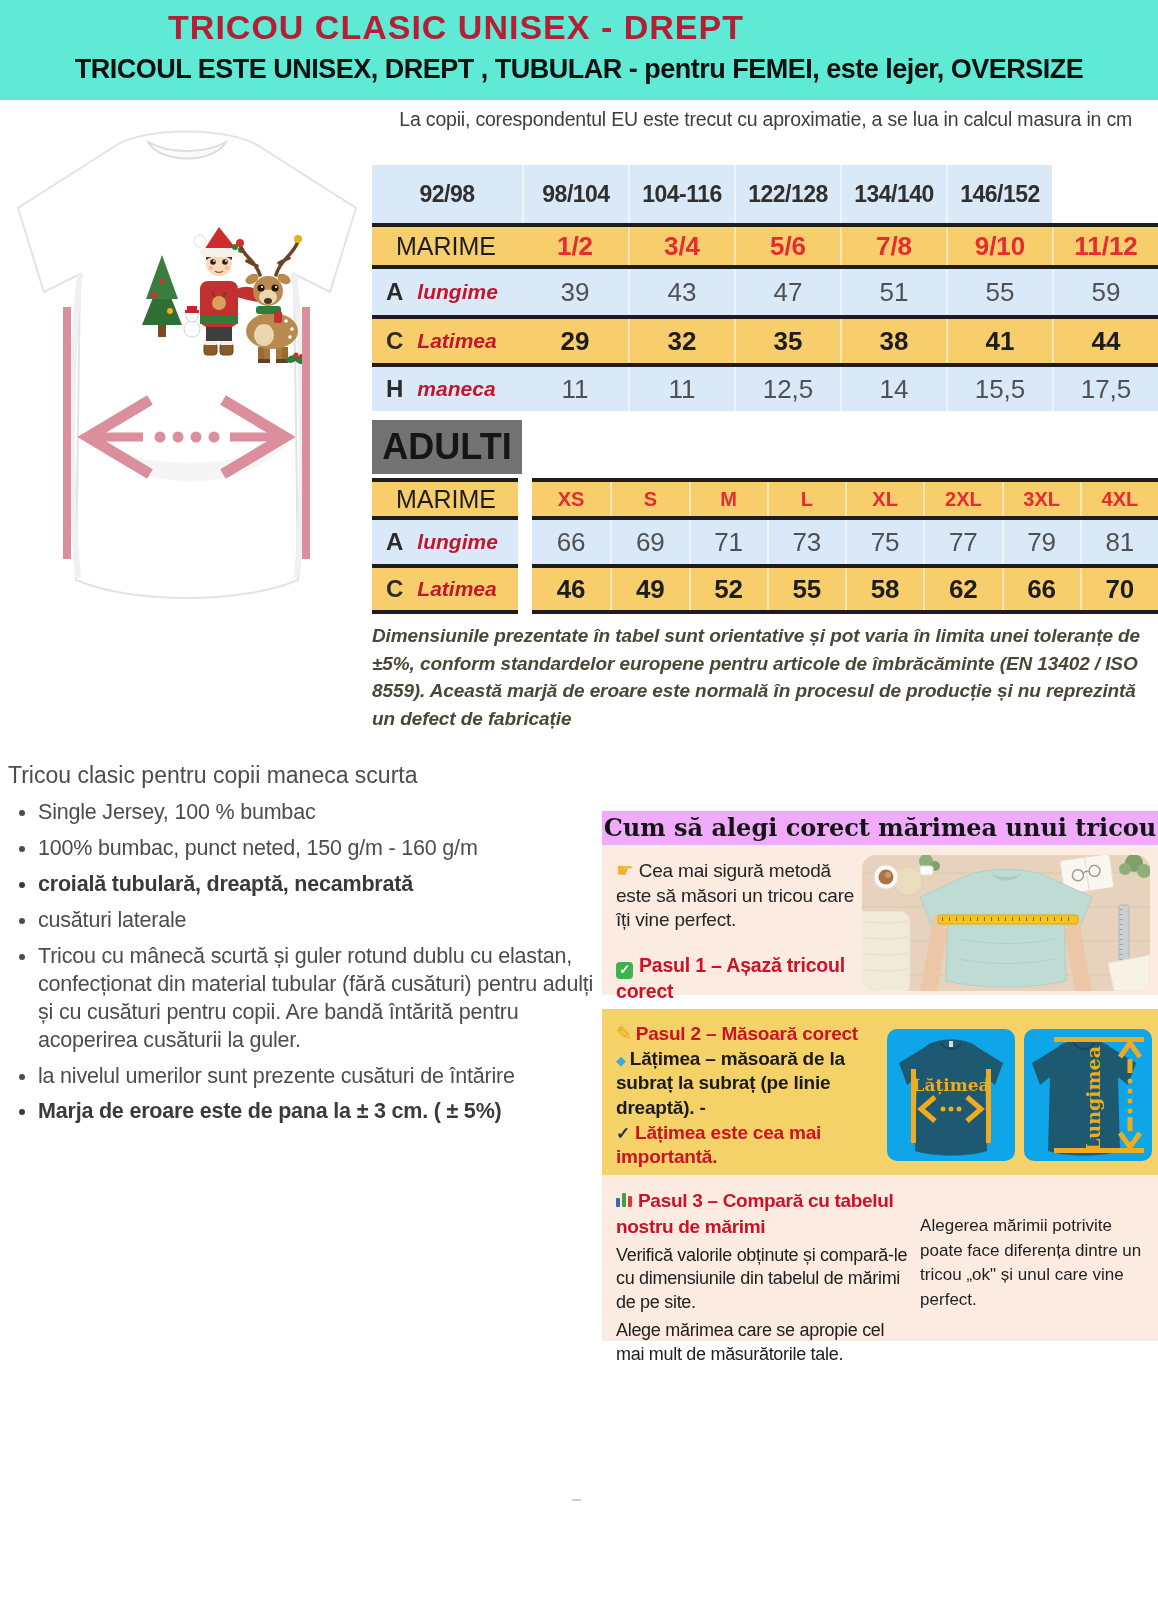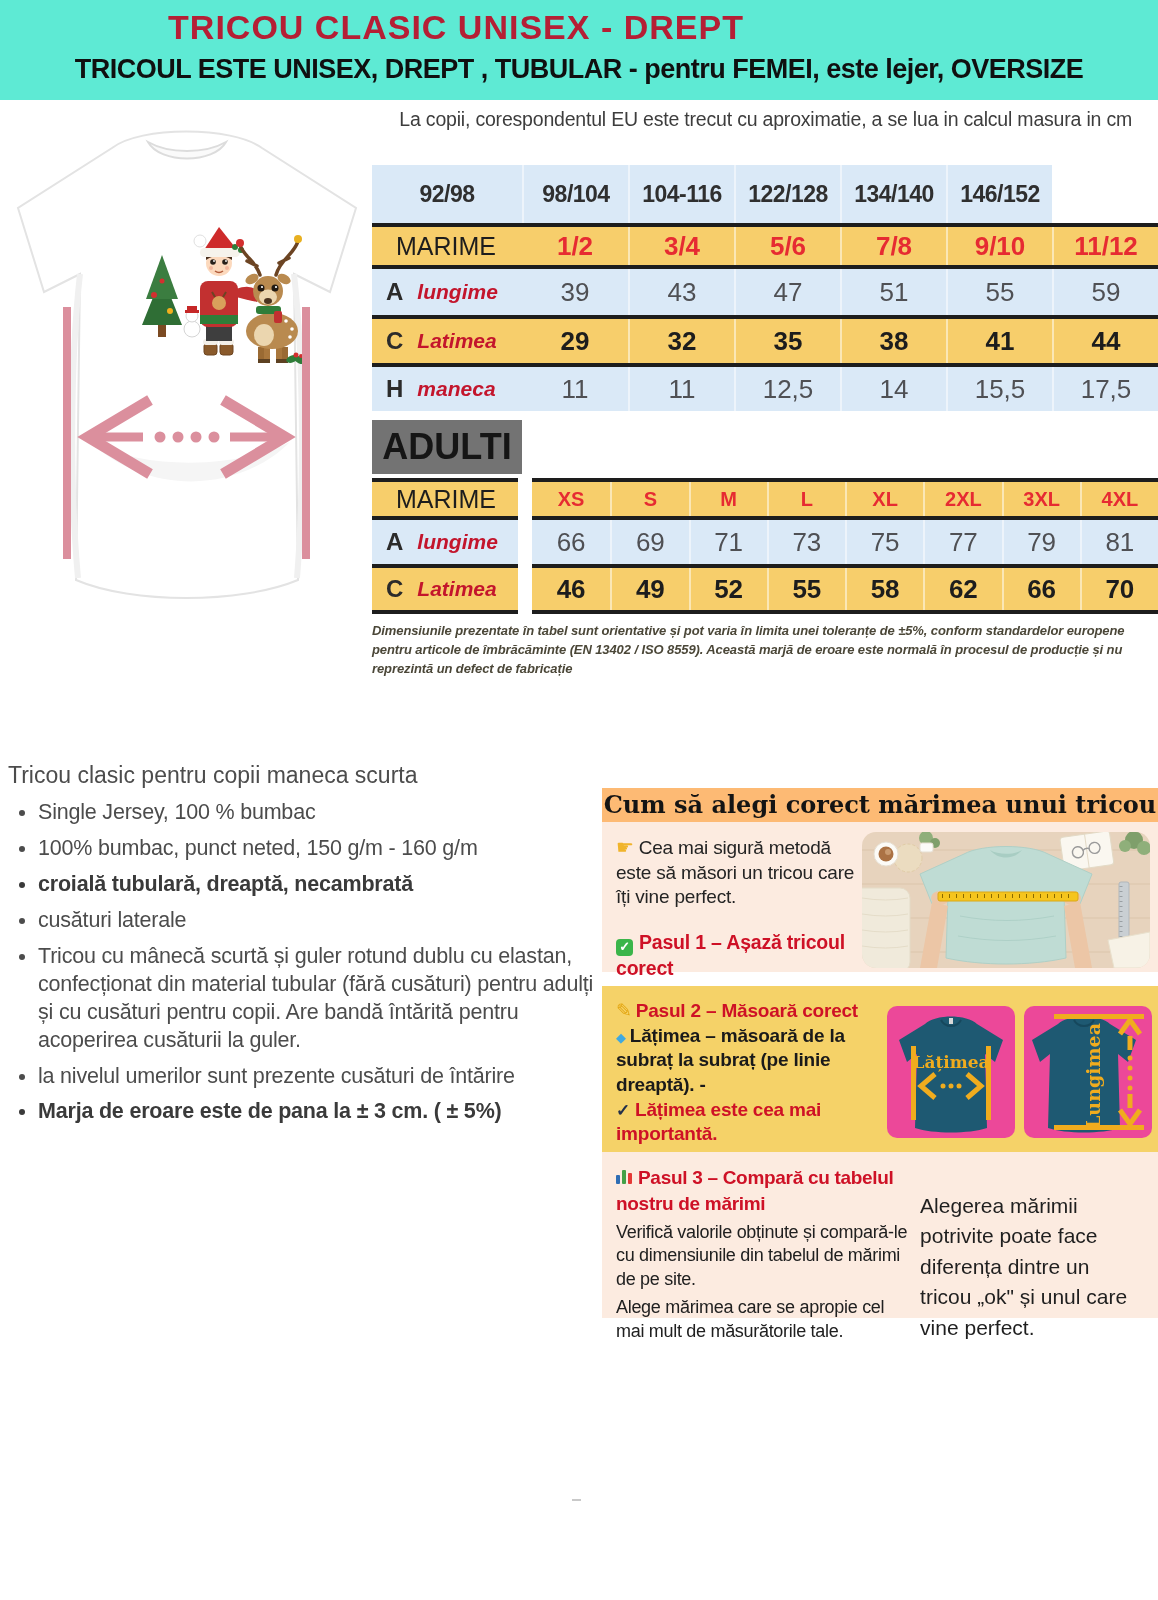--- a/index.html
+++ b/index.html
@@ -31,61 +31,61 @@
   .size-red-adult{font-size:20px;font-weight:800;color:#E62B32;}
   .rowlabel{justify-content:flex-start;padding-left:14px;gap:14px;}
   .rletter{font-size:24px;font-weight:800;color:#2b2b2b;}
   .rname{font-size:21px;font-weight:700;font-style:italic;color:#C3152C;}
   .val{font-size:26px;color:#4f5054;}
   .valb{font-size:26px;font-weight:800;color:#1d1d1d;}
   .adulti-block{position:absolute;left:372px;top:420px;width:150px;height:54px;background:#737373;
                 display:flex;align-items:center;justify-content:center;
                 font-size:36px;font-weight:800;color:#151515;}
   
-  .disclaimer{position:absolute;left:372px;top:622px;width:778px;font-size:13px;font-weight:700;
+  .disclaimer{position:absolute;left:372px;top:622px;width:778px;font-size:19px;font-weight:700;
               font-style:italic;color:#4b4738;line-height:1.45;letter-spacing:-0.1px;}
   
   .pinfo{position:absolute;left:8px;top:762px;width:590px;color:#4c4c4c;}
   .pinfo-intro{font-size:23px;margin:0 0 10px 0;}
   .pinfo ul{margin:0;padding-left:30px;}
   .pinfo li{font-size:21.5px;line-height:1.3;margin-bottom:8px;letter-spacing:-0.2px;}
   .pinfo li.b{font-weight:700;color:#3a3a3a;}
   
   .guide{position:absolute;left:602px;top:788px;width:556px;}
-  .g-title{background:#fdba74;height:34px;line-height:34px;text-align:center;
-           font-family:"DejaVu Serif",serif;font-size:24px;font-weight:700;color:#141414;}
+  .g-title{background:#f0abfc;height:34px;line-height:34px;text-align:center;
+           font-family:"DejaVu Serif",serif;font-size:24px;font-weight:700;color:#141414;margin-top:23px;}
   .g-sec{position:relative;box-sizing:border-box;}
   .peach{background:#FCEBE0;}
   .gyellow{background:#F5D268;}
   .sec1{height:150px;padding:12px 10px 0 14px;}
   .sec2{height:166px;margin-top:14px;padding:13px 8px 0 14px;}
   .sec3{height:166px;padding:13px 12px 0 14px;display:flex;}
   .g-text{width:254px;font-size:19px;color:#242424;line-height:1.3;letter-spacing:-0.2px;}
   .hand{color:#F0B42C;font-size:20px;margin-right:5px;}
   .red-h{color:#CE1126;font-weight:700;font-size:19.5px;}
   .cb{display:inline-flex;width:17px;height:17px;background:#3BB54A;border-radius:4px;color:#fff;
       font-size:13px;font-weight:700;align-items:center;justify-content:center;
       vertical-align:-2px;margin-right:6px;}
   .step1-body{margin:2px 0 0 28px;}
   .photo{position:absolute;right:8px;top:10px;width:288px;height:136px;border-radius:14px;
          overflow:hidden;}
   .pencil{color:#E3A50F;font-size:19px;margin-right:4px;}
   .diamond{color:#3FA9E0;font-size:13px;margin-right:4px;}
   .navcheck{color:#23304a;font-weight:700;font-size:17px;margin-right:5px;}
   .b-black{font-weight:700;color:#1a1a1a;}
   .cards{position:absolute;right:6px;top:20px;display:flex;gap:9px;}
-  .mcard{width:128px;height:132px;background:#ec4899;border-radius:10px;overflow:hidden;}
+  .mcard{width:128px;height:132px;background:#0ea5e9;border-radius:10px;overflow:hidden;}
   .chart-ic{display:inline-flex;align-items:flex-end;gap:2px;height:15px;margin-right:6px;}
   .chart-ic i{display:block;width:4px;border-radius:1px;}
   .chart-ic i:nth-child(1){height:9px;background:#2e6db4;}
   .chart-ic i:nth-child(2){height:14px;background:#43a047;}
   .chart-ic i:nth-child(3){height:11px;background:#e53935;}
   .s3-left{width:300px;font-size:18px;color:#202020;line-height:1.32;letter-spacing:-0.3px;}
   .s3-left p{margin:4px 0 0 0;}
-  .s3-right{width:232px;margin-left:12px;padding-top:26px;font-size:21px;color:#1f1f1f;
+  .s3-right{width:232px;margin-left:12px;padding-top:26px;font-size:17px;color:#1f1f1f;
             line-height:1.45;}
   .s3-right p{margin:0 0 4px 0;}
   .stray-dash{position:absolute;left:572px;top:1499px;width:9px;height:2px;background:#c9c9c9;}
 </style>
 </head>
 <body>
 
 <div class="page">
 
   <div class="hdr">

